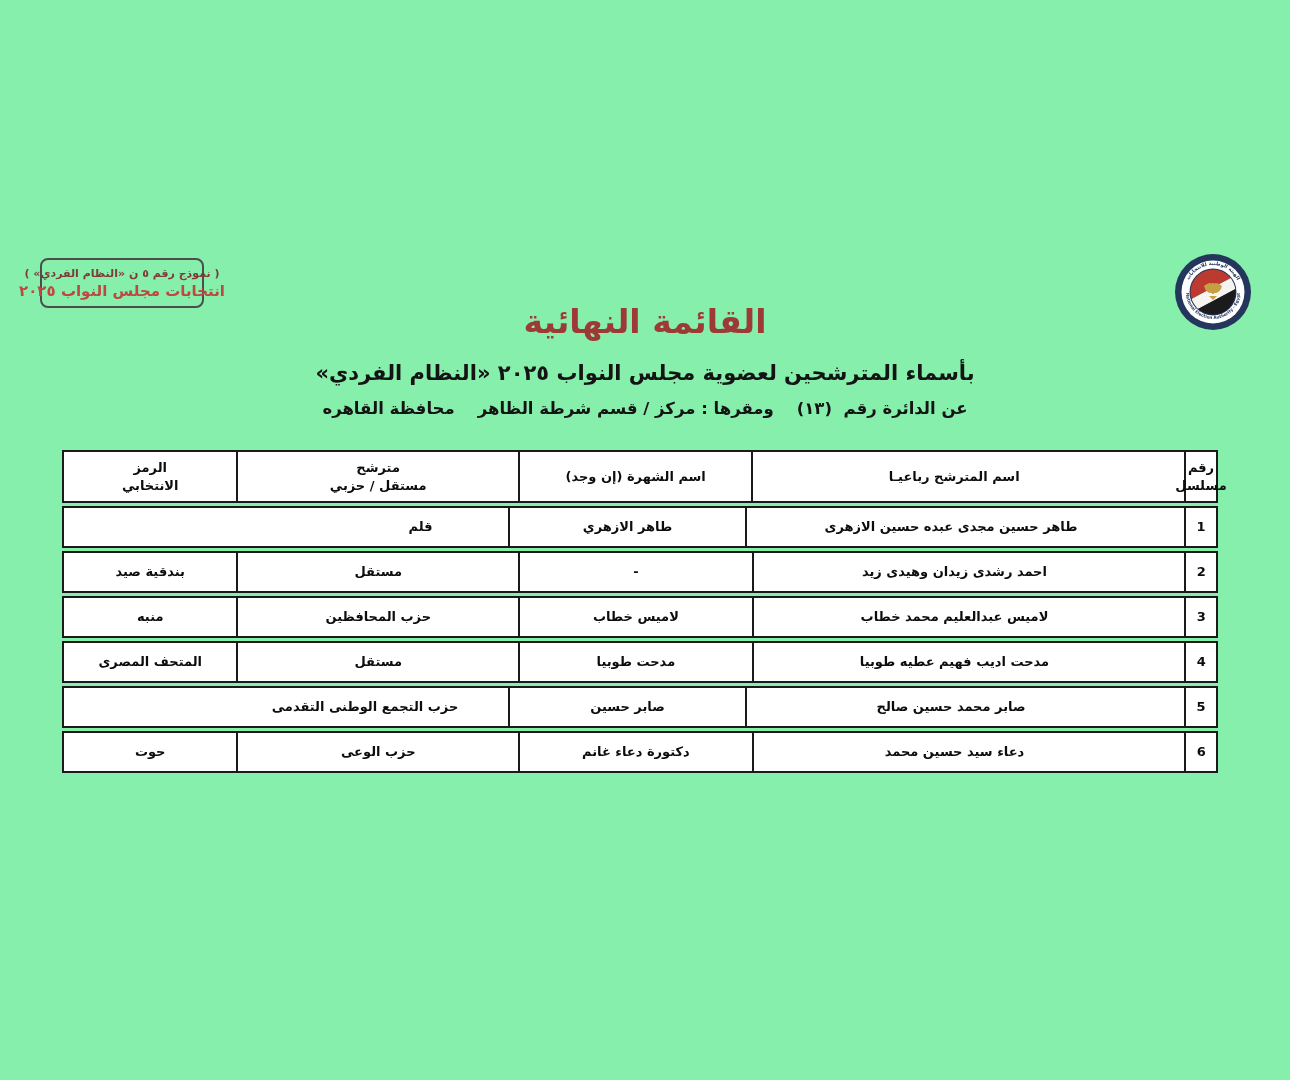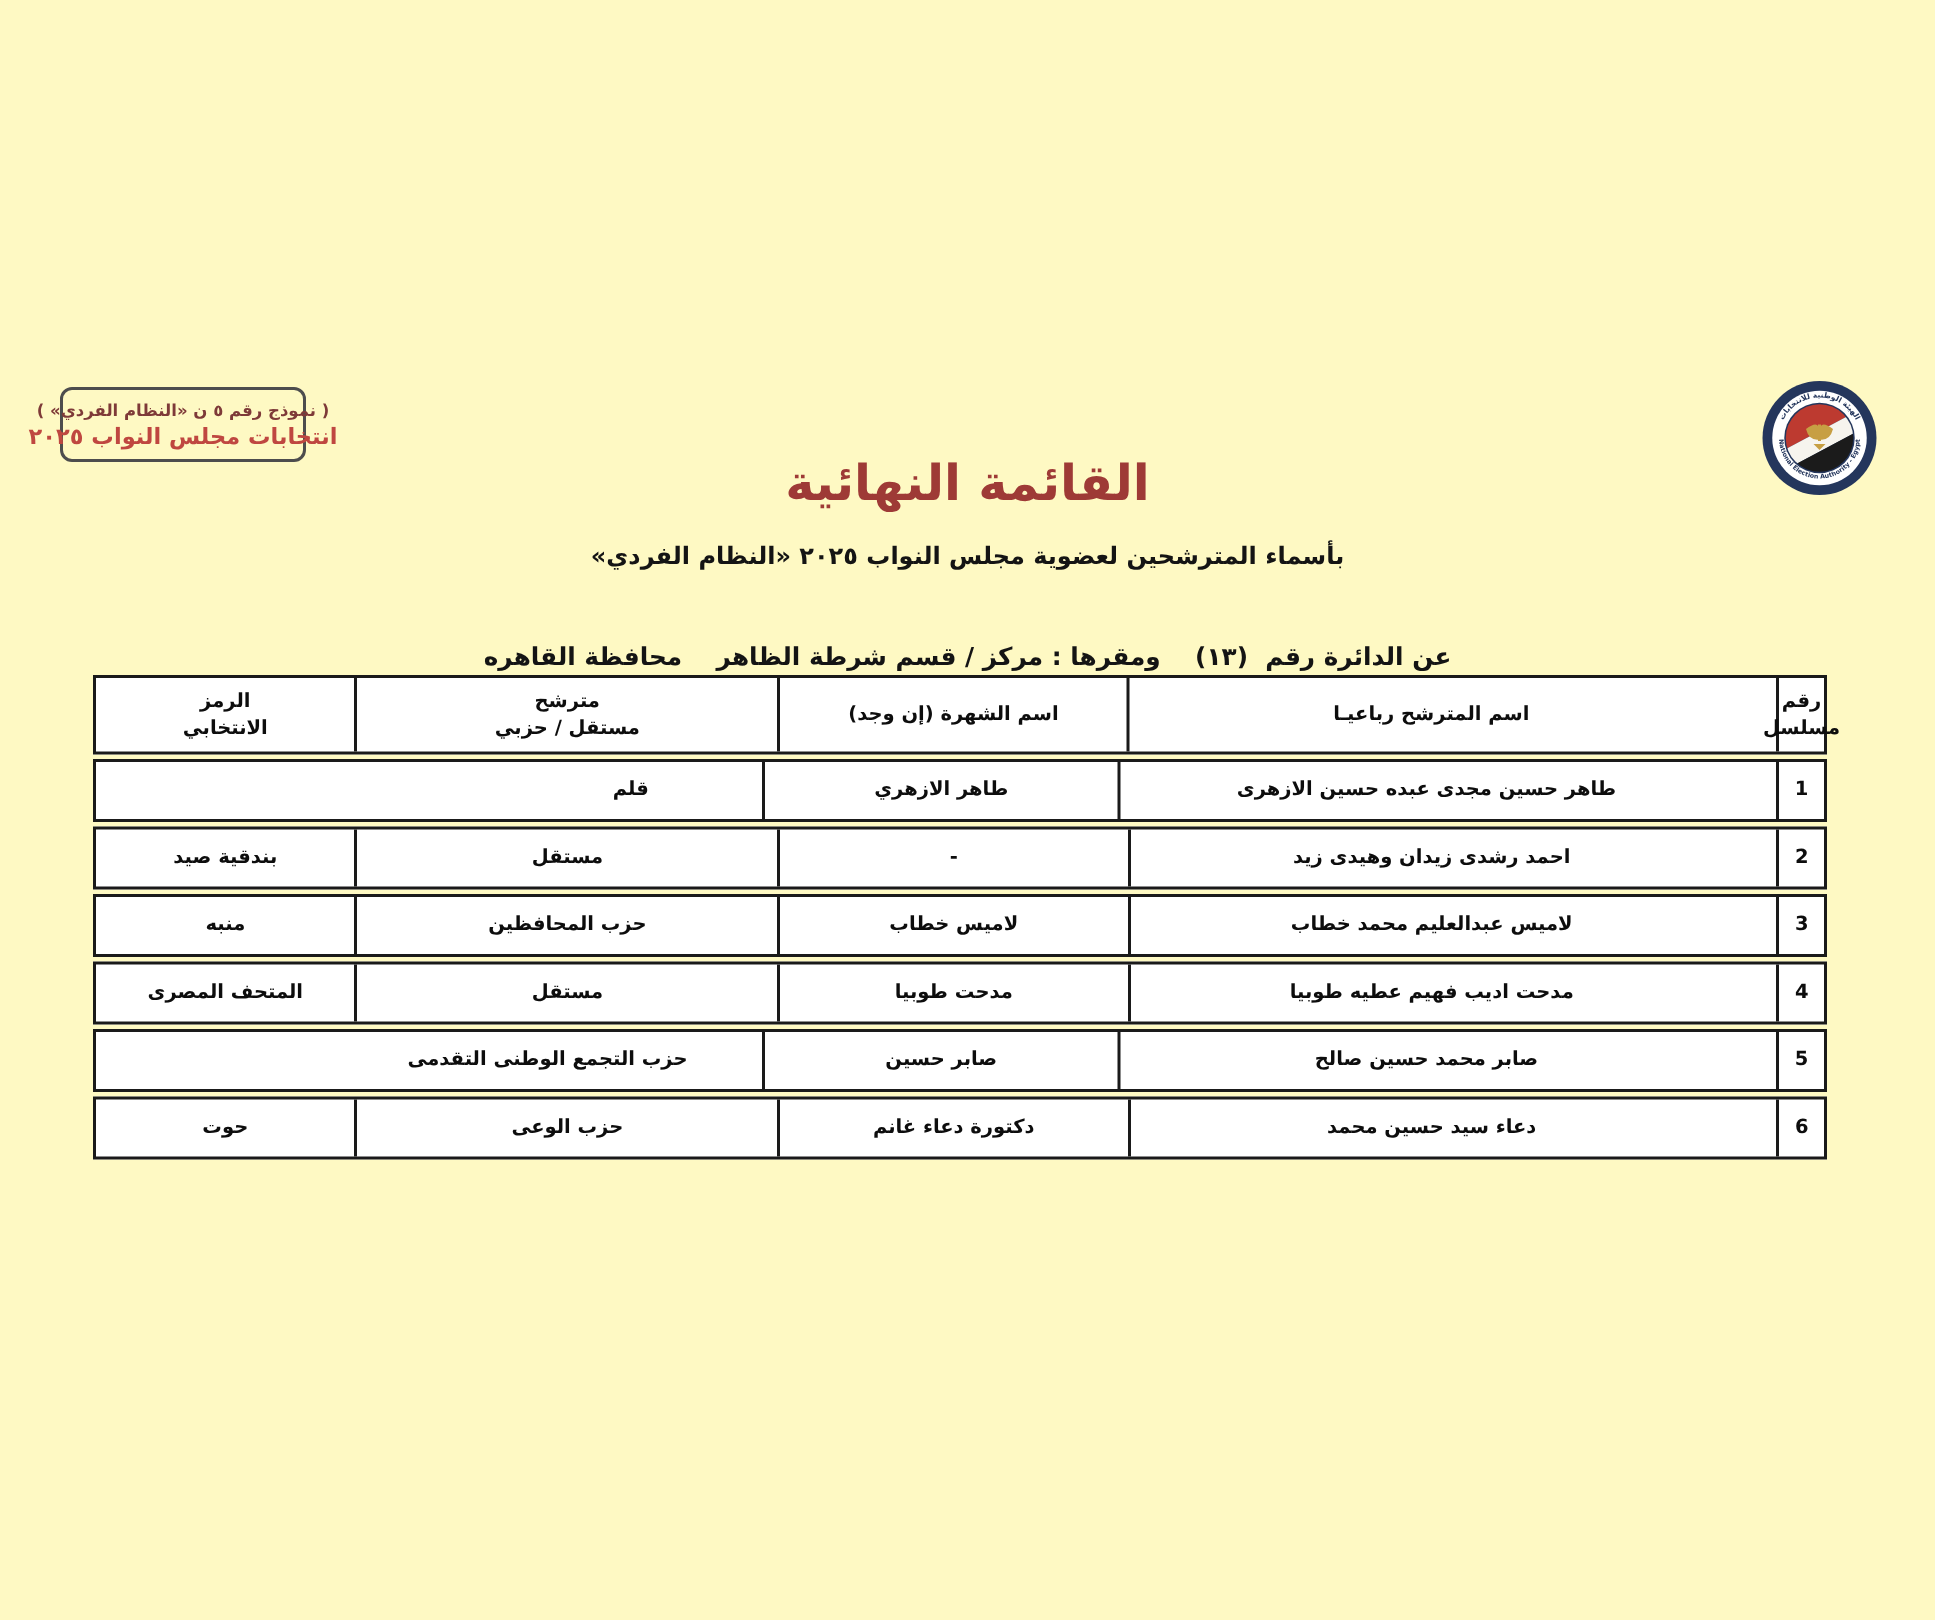--- a/index.html
+++ b/index.html
@@ -4,21 +4,21 @@
 <style>
   html,body { margin:0; padding:0; }
   body {
     font-family: "DejaVu Sans", sans-serif;
     background:#e9e9e9;
   }
   .page {
     position:relative;
     width:1290px; height:1080px;
     margin:0 auto;
-    background:#fef9c3;
+    background:#86efac;
     overflow:hidden;
   }
   * { box-sizing:border-box; }
 
   
   .form-box {
     position:absolute; left:40px; top:258px;
     width:164px; height:50px;
     border:2px solid #4d4d4d; border-radius:8px;
     display:flex; flex-direction:column; align-items:center; justify-content:center;
@@ -34,28 +34,27 @@
   
   .title {
     position:absolute; left:0; top:302px; width:100%;
     text-align:center; direction:rtl;
     font-size:33px; font-weight:bold; color:#9e3a36;
     letter-spacing:0.5px;
   }
   .subtitle {
     position:absolute; left:0; top:361px; width:100%;
     text-align:center; direction:rtl;
-    font-size:16px; font-weight:bold; color:#141414;
+    font-size:21px; font-weight:bold; color:#141414;
   }
   .district {
     position:absolute; left:0; top:399px; width:100%;
     text-align:center; direction:rtl;
     font-size:16.5px; font-weight:bold; color:#141414;
     white-space:pre;
-    margin-top:29px;
   }
 
   
   .ctable {
     position:absolute; left:62px; top:450px; width:1156px;
     direction:rtl;
   }
   .trow {
     display:flex;
     border:2px solid #1a1a1a;

